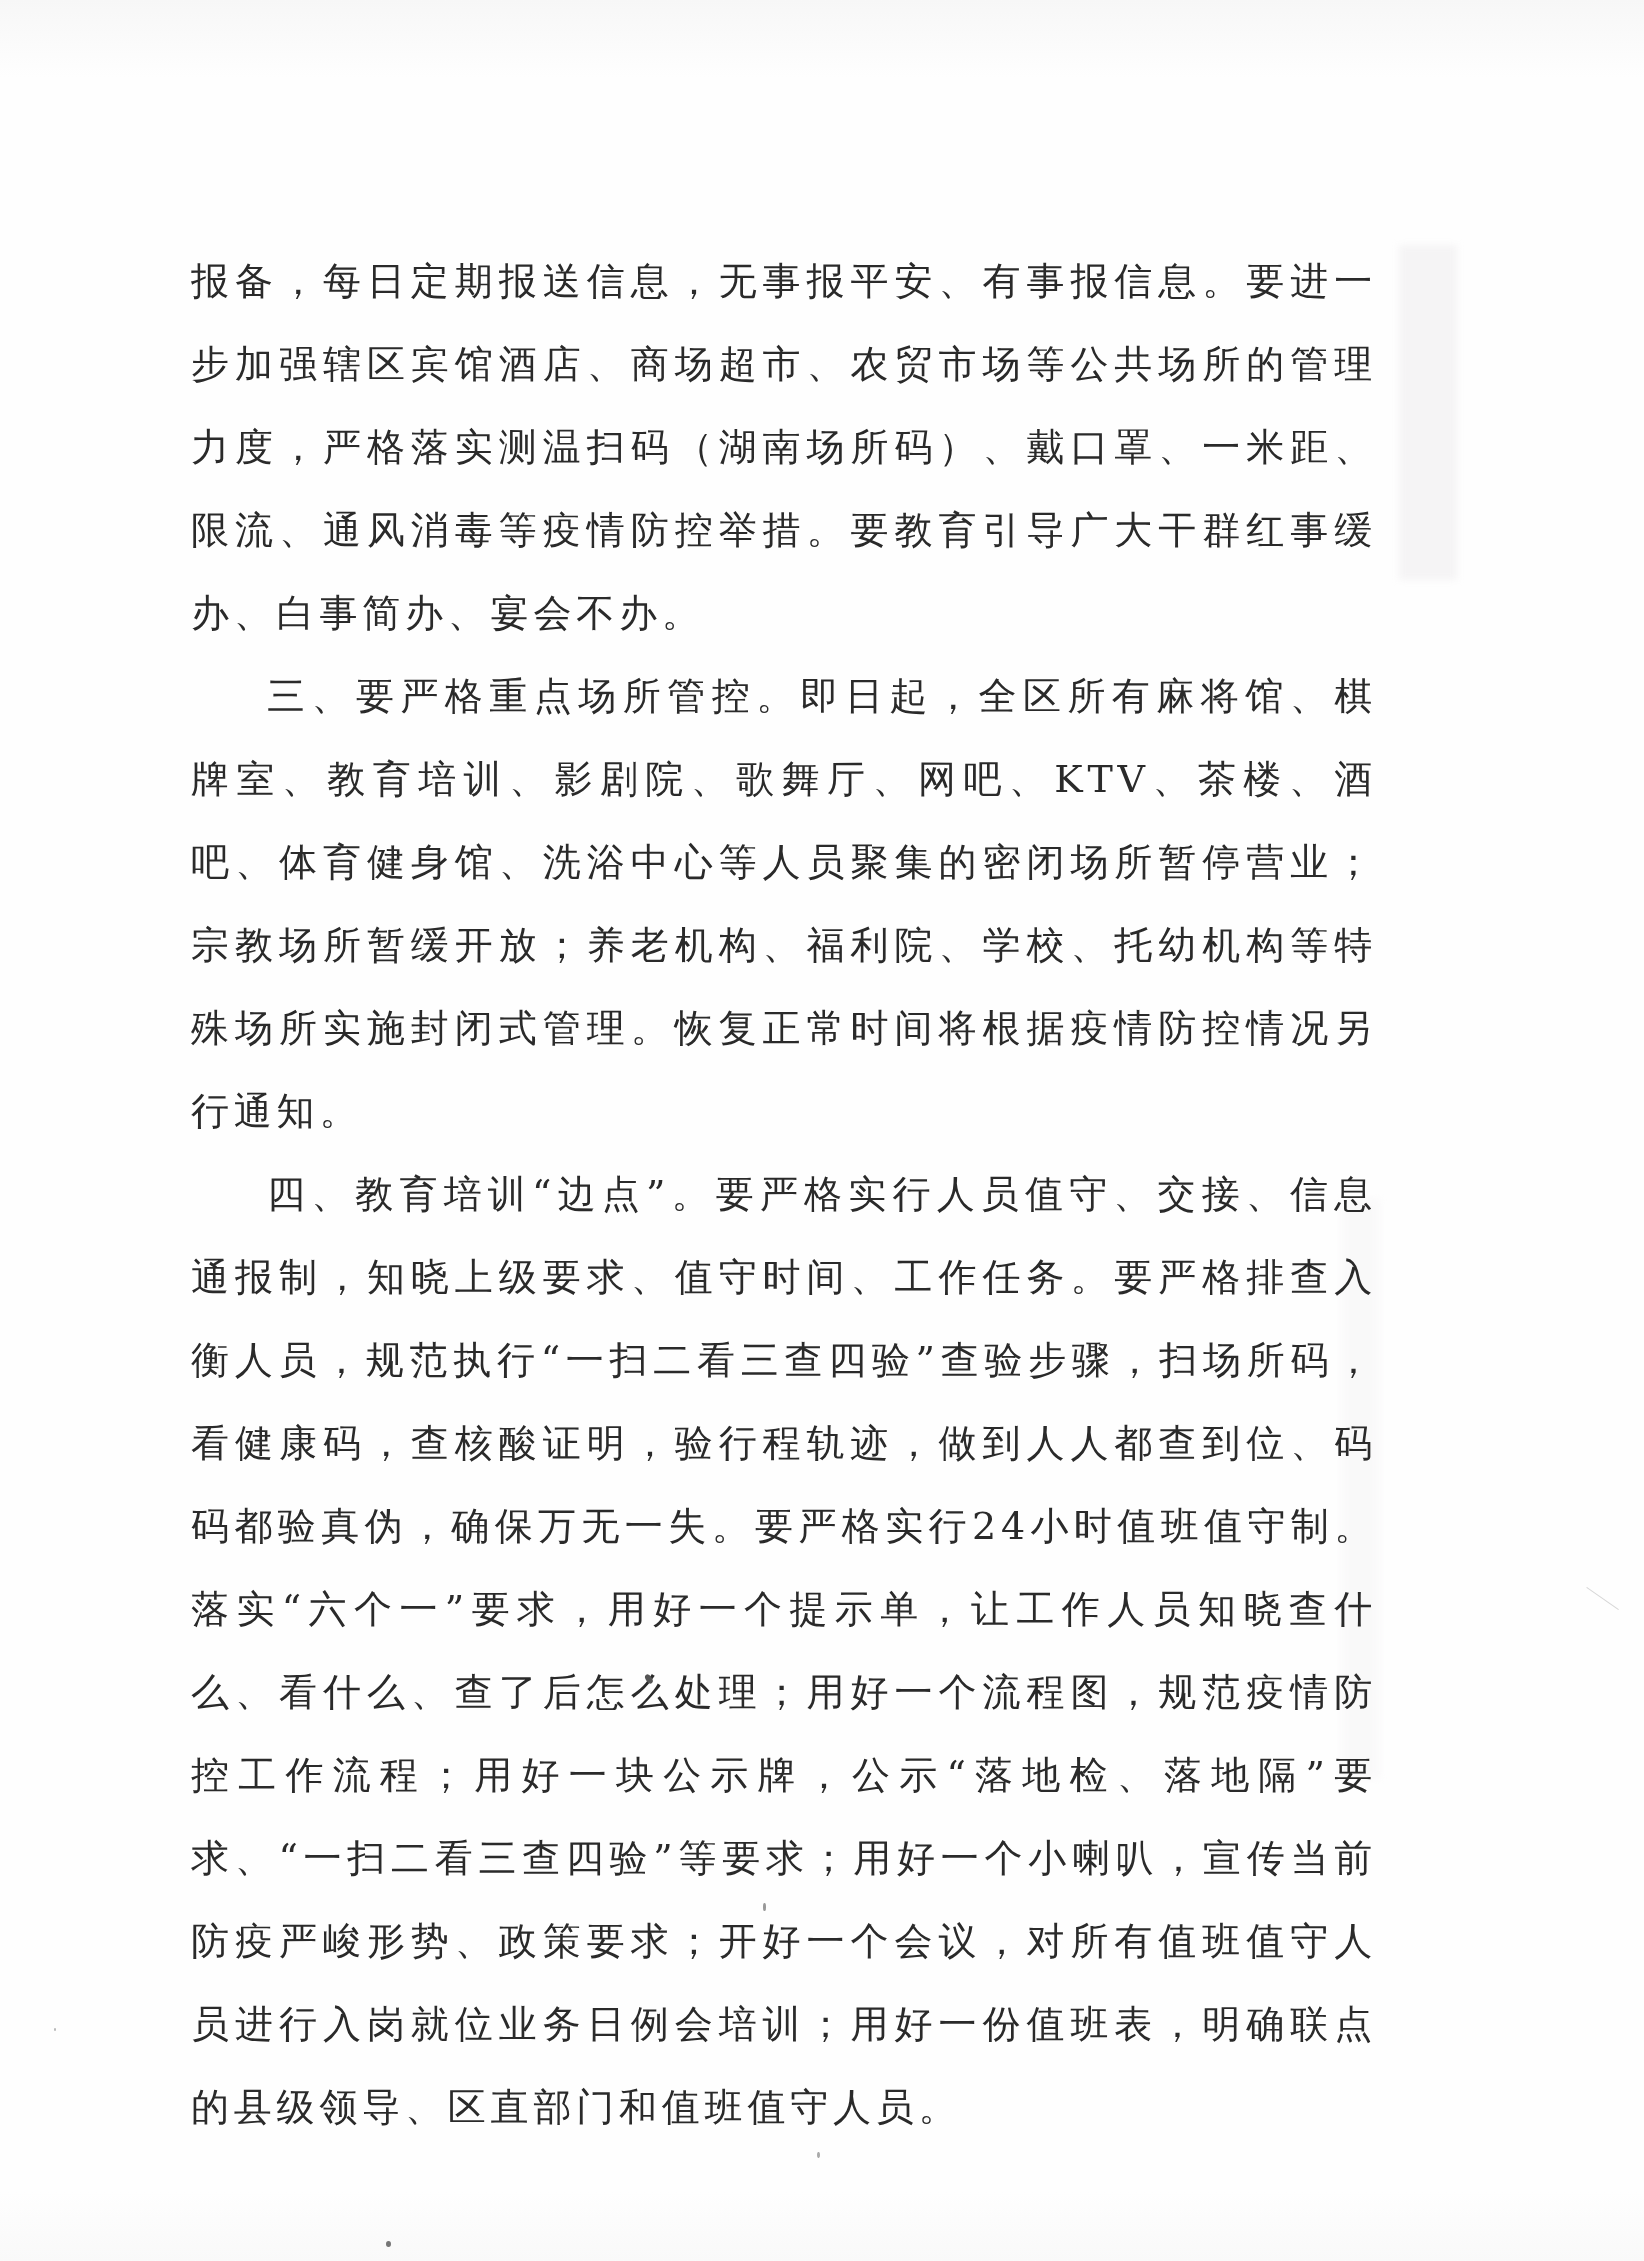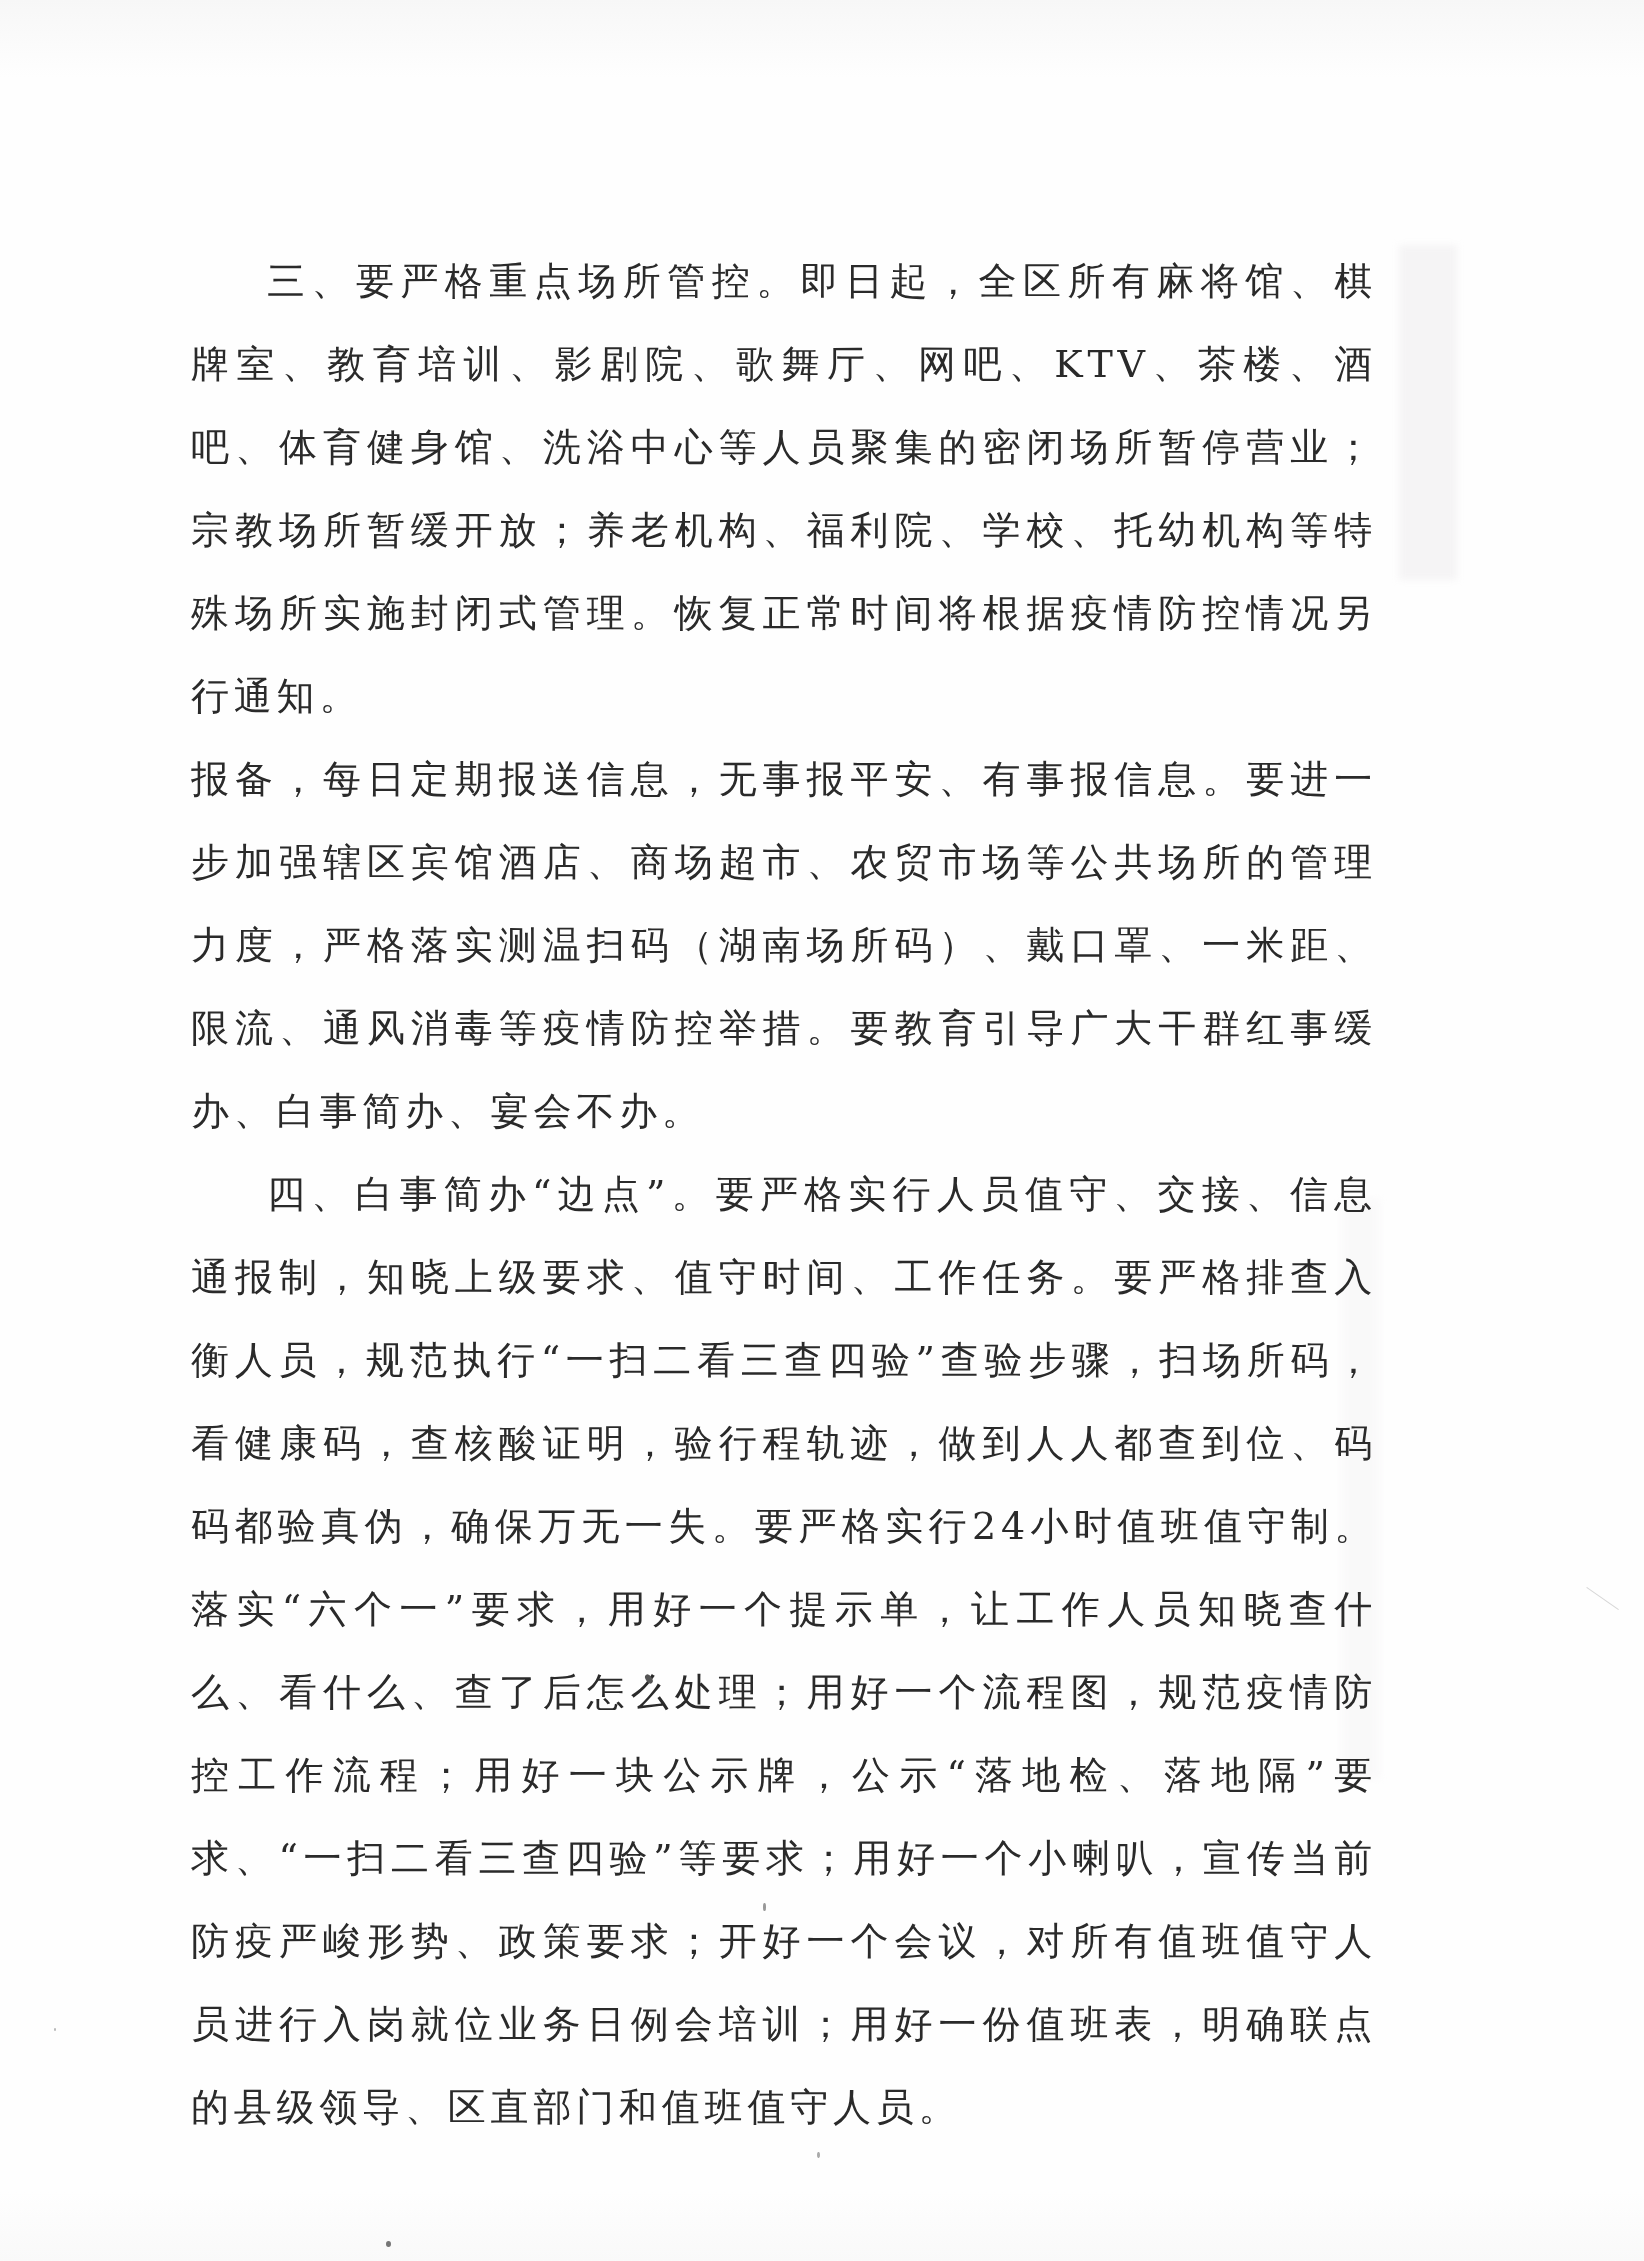--- a/index.html
+++ b/index.html
@@ -53,28 +53,28 @@
     }
   </style>
 </head>
 <body>
 
 <div class="page">
   <div class="ghost" style="left:1399px; top:245px; width:58px; height:335px;"></div>
   <div class="ghost" style="left:1341px; top:1199px; width:39px; height:580px; opacity:0.5;"></div>
 
   <div class="body-text">
-    <p class="para indent">
-      <span>三、要严格重点场所管控。</span><span>即日起，全区所有麻将馆、棋牌室、教育培训、影剧院、歌舞厅、网吧、KTV、茶楼、酒吧、体育健身馆、洗浴中心等人员聚集的密闭场所暂停营业；宗教场所暂缓开放；养老机构、福利院、学校、托幼机构等特殊场所实施封闭式管理。恢复正常时间将根据疫情防控情况另行通知。</span>
-    </p>
     <p class="para">
       <span>报备，每日定期报送信息，无事报平安、有事报信息。要进一步加强辖区宾馆酒店、商场超市、农贸市场等公共场所的管理力度，严格落实测温扫码（湖南场所码）、戴口罩、一米距、限流、通风消毒等疫情防控举措。要教育引导广大干群红事缓办、白事简办、宴会不办。</span>
     </p>
     <p class="para indent">
-      <span>四、白事简办“边点”。</span><span>要严格实行人员值守、交接、信息通报制，知晓上级要求、值守时间、工作任务。要严格排查入衡人员，规范执行“一扫二看三查四验”查验步骤，扫场所码，看健康码，查核酸证明，验行程轨迹，做到人人都查到位、码码都验真伪，确保万无一失。要严格实行24小时值班值守制。落实“六个一”要求，用好一个提示单，让工作人员知晓查什么、看什么、查了后怎么处理；用好一个流程图，规范疫情防控工作流程；用好一块公示牌，公示“落地检、落地隔”要求、“一扫二看三查四验”等要求；用好一个小喇叭，宣传当前防疫严峻形势、政策要求；开好一个会议，对所有值班值守人员进行入岗就位业务日例会培训；用好一份值班表，明确联点的县级领导、区直部门和值班值守人员。</span>
+      <span>三、要严格重点场所管控。</span><span>即日起，全区所有麻将馆、棋牌室、教育培训、影剧院、歌舞厅、网吧、KTV、茶楼、酒吧、体育健身馆、洗浴中心等人员聚集的密闭场所暂停营业；宗教场所暂缓开放；养老机构、福利院、学校、托幼机构等特殊场所实施封闭式管理。恢复正常时间将根据疫情防控情况另行通知。</span>
+    </p>
+    <p class="para indent">
+      <span>四、教育培训“边点”。</span><span>要严格实行人员值守、交接、信息通报制，知晓上级要求、值守时间、工作任务。要严格排查入衡人员，规范执行“一扫二看三查四验”查验步骤，扫场所码，看健康码，查核酸证明，验行程轨迹，做到人人都查到位、码码都验真伪，确保万无一失。要严格实行24小时值班值守制。落实“六个一”要求，用好一个提示单，让工作人员知晓查什么、看什么、查了后怎么处理；用好一个流程图，规范疫情防控工作流程；用好一块公示牌，公示“落地检、落地隔”要求、“一扫二看三查四验”等要求；用好一个小喇叭，宣传当前防疫严峻形势、政策要求；开好一个会议，对所有值班值守人员进行入岗就位业务日例会培训；用好一份值班表，明确联点的县级领导、区直部门和值班值守人员。</span>
     </p>
   </div>
 
   <div class="speck" style="left:646px; top:1674px; width:5.8px; height:10.3px; transform:rotate(-35deg);"></div>
   <div class="speck" style="left:763px; top:1903px; width:2.6px; height:7.7px; opacity:0.6;"></div>
   <div class="speck" style="left:817px; top:2152px; width:2.6px; height:6.4px; opacity:0.5;"></div>
   <div class="speck" style="left:386px; top:2241px; width:5.2px; height:6.4px; opacity:0.8;"></div>
   <div class="speck" style="left:54px; top:2028px; width:1.9px; height:2.6px; opacity:0.4;"></div>
   <div style="position:absolute; left:1583px; top:1598px; width:39px; height:1.3px; background:#bbb; transform:rotate(35deg); opacity:0.6;"></div>
 </div>

